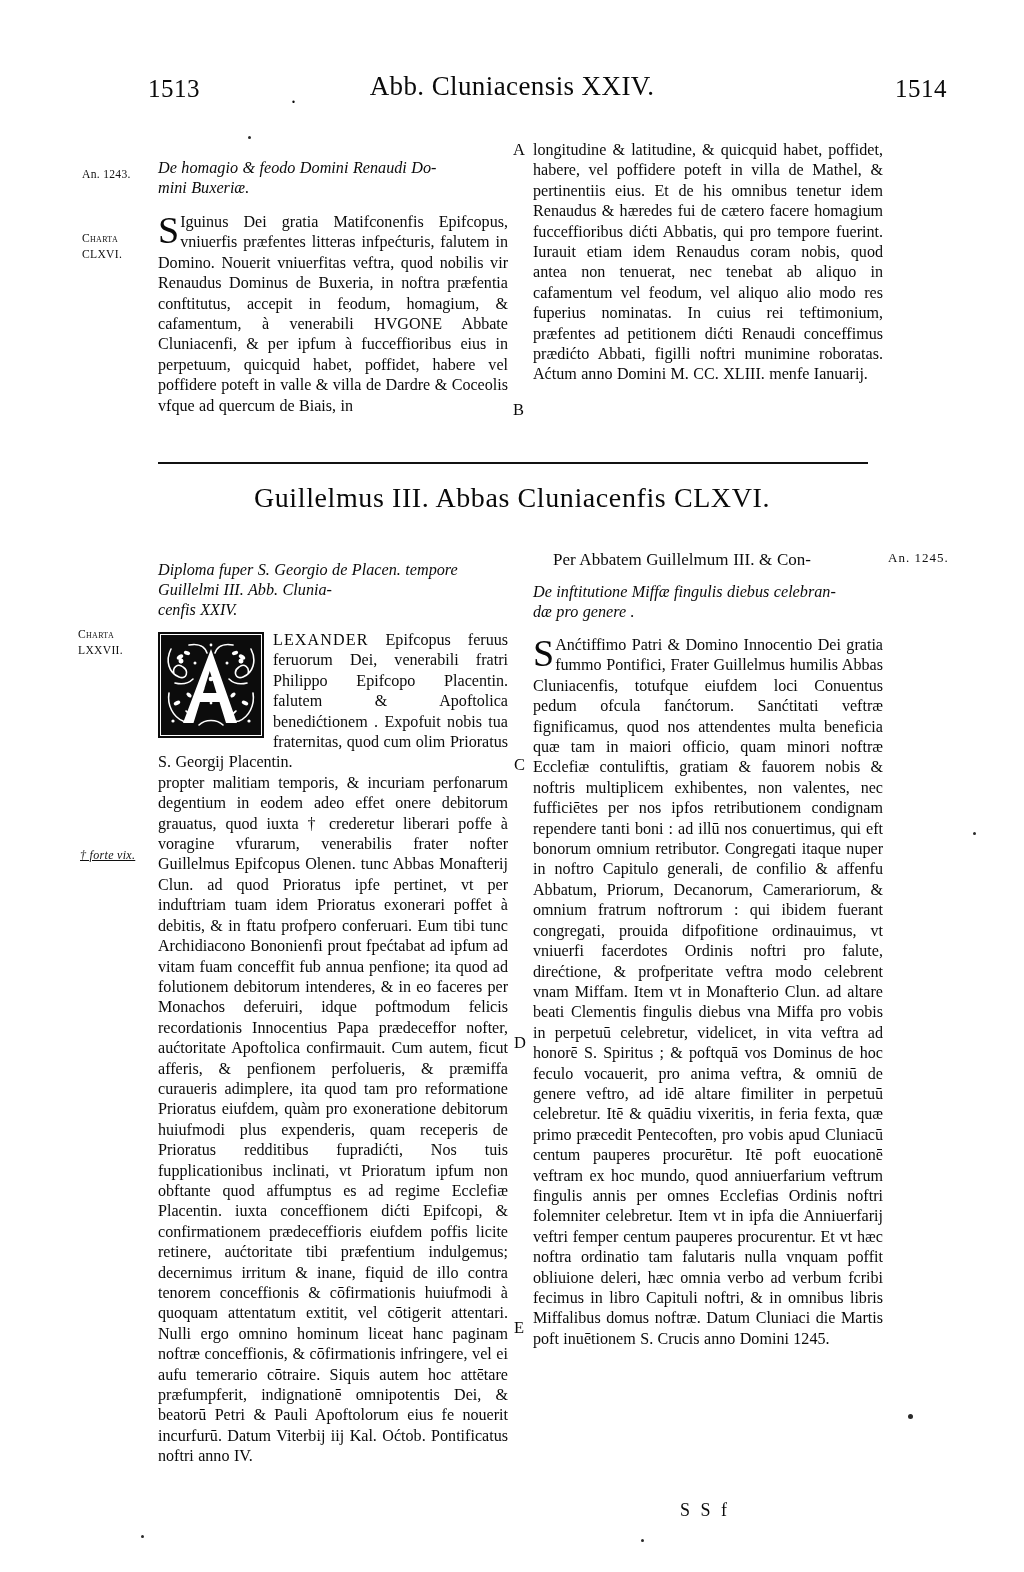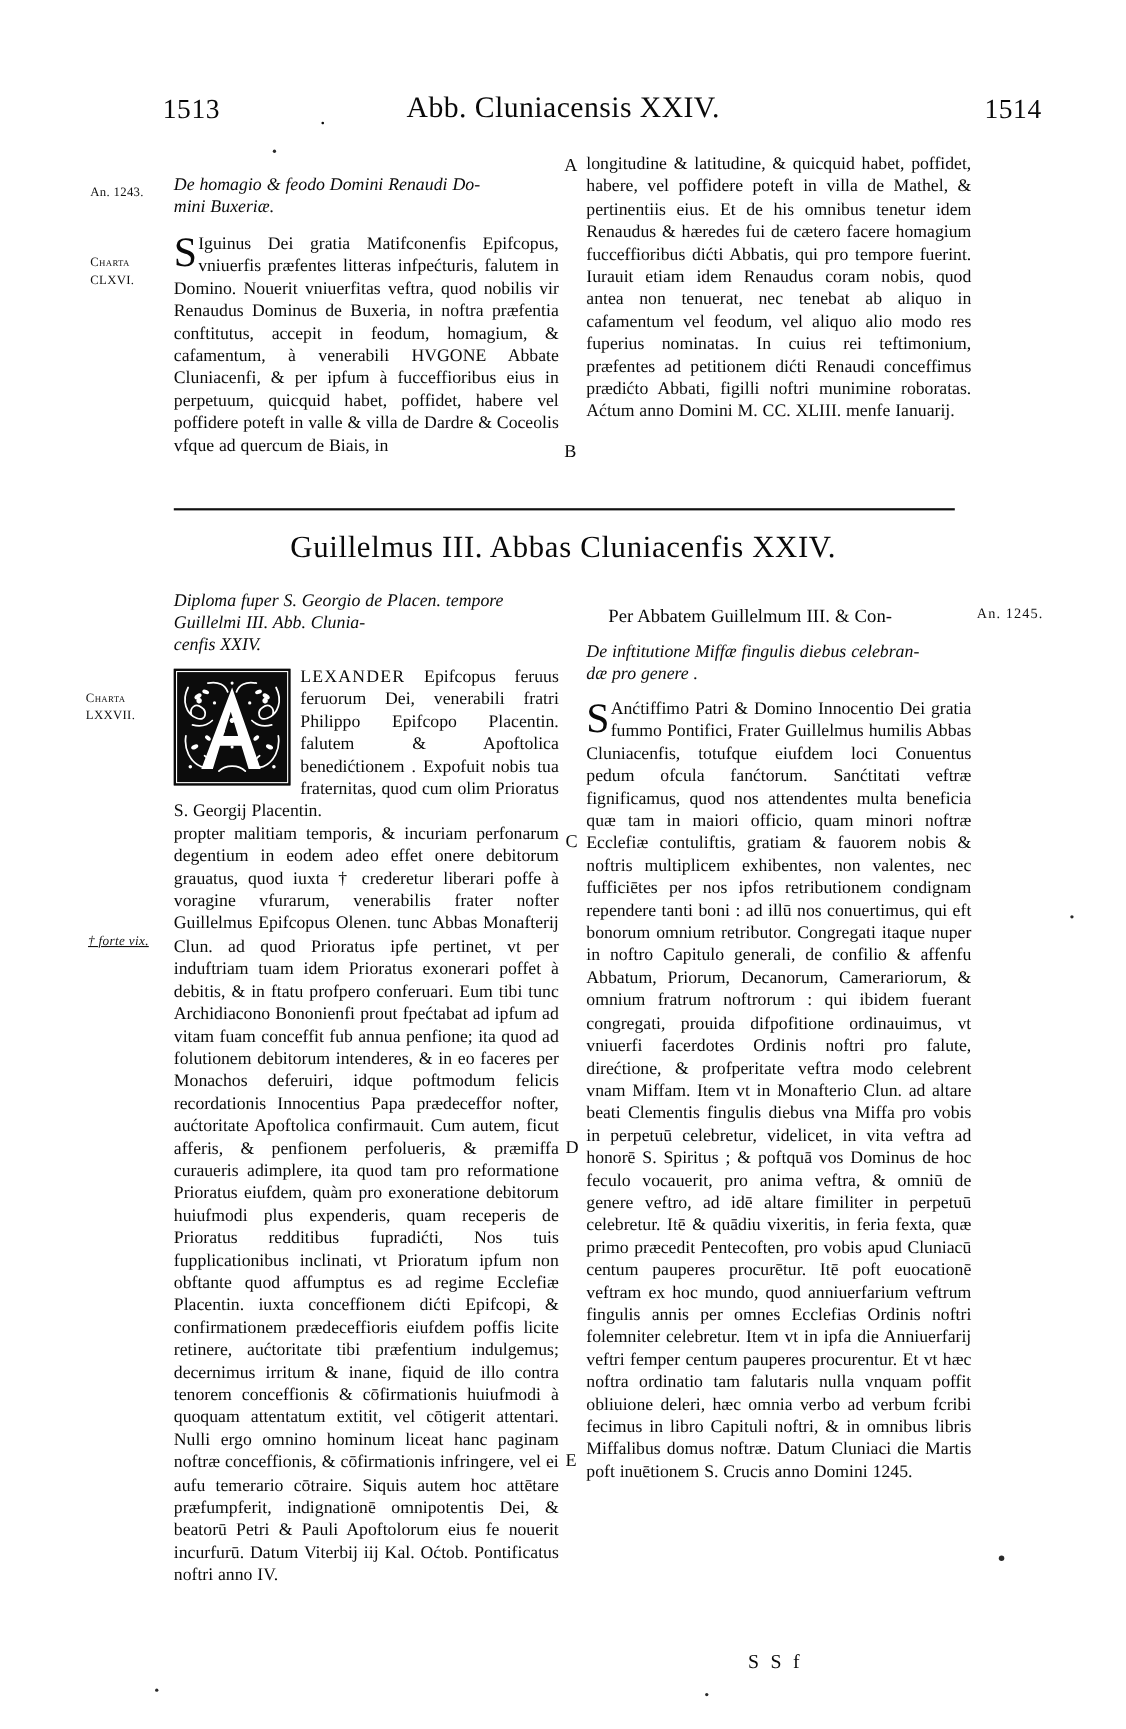--- a/index.html
+++ b/index.html
@@ -19,21 +19,21 @@
   .page {
     position: absolute;
     left: 0; top: 0;
     width: 1024px;
     height: 1572px;
   }
 
   
   .runhead {
     position: absolute;
-    left: 0; top: 82px;
+    left: 0; top: 71px;
     width: 910px;
     height: 42px;
   }
   .runhead .folio-left {
     position: absolute;
     left: 148px; top: 4px;
     font-size: 25px;
     letter-spacing: 0.5px;
   }
   .runhead .folio-right {
@@ -187,28 +187,28 @@
 
   <div class="colkey" style="left:513px; top:140px;">A</div>
   <div class="colkey" style="left:513px; top:400px;">B</div>
 
   <div class="col" style="left:533px; top:140px; width:350px;">
     <p>longitudine &amp; latitudine, &amp; quicquid habet, poffidet, habere, vel poffidere poteft in villa de Mathel, &amp; pertinentiis eius. Et de his omnibus tenetur idem Renaudus &amp; hæredes fui de cætero facere homagium fucceffioribus dićti Abbatis, qui pro tempore fuerint. Iurauit etiam idem Renaudus coram nobis, quod antea non tenuerat, nec tenebat ab aliquo in cafamentum vel feodum, vel aliquo alio modo res fuperius nominatas. In cuius rei teftimonium, præfentes ad petitionem dićti Renaudi conceffimus prædićto Abbati, figilli noftri munimine roboratas. Aćtum anno Domini M. CC. XLIII. menfe Ianuarij.</p>
   </div>
 
   <div class="rule"></div>
 
-  <div class="section-title">Guillelmus III. Abbas Cluniacenfis XXIV.</div>
+  <div class="section-title">Guillelmus III. Abbas Cluniacenfis CLXVI.</div>
 
   <div class="margin-note" style="left:78px; top:628px;">Charta</div>
   <div class="margin-note" style="left:78px; top:644px;">LXXVII.</div>
   <div class="margin-note plain" style="left:80px; top:849px; font-size:12px;text-decoration:underline;"><span class="it">† forte vix.</span></div>
   <div class="margin-note plain" style="left:888px; top:551px; font-size:13px; letter-spacing:1px;">An. 1245.</div>
 
-  <div class="col" style="left:158px; top:536px; width:350px;">
+  <div class="col" style="left:158px; top:560px; width:350px;">
     <div class="sect-head" style="margin-bottom:10px;">
       <div>Diploma fuper S. Georgio de Placen. tempore</div>
       <div>Guillelmi III. Abb. Clunia-</div>
       <div>cenfis XXIV.</div>
     </div>
 
     <p><span class="initial-block">
           <svg width="104" height="104" viewBox="0 0 104 104" aria-hidden="true">
         <rect x="0" y="0" width="104" height="104" fill="#0c0c0c"></rect>
 

